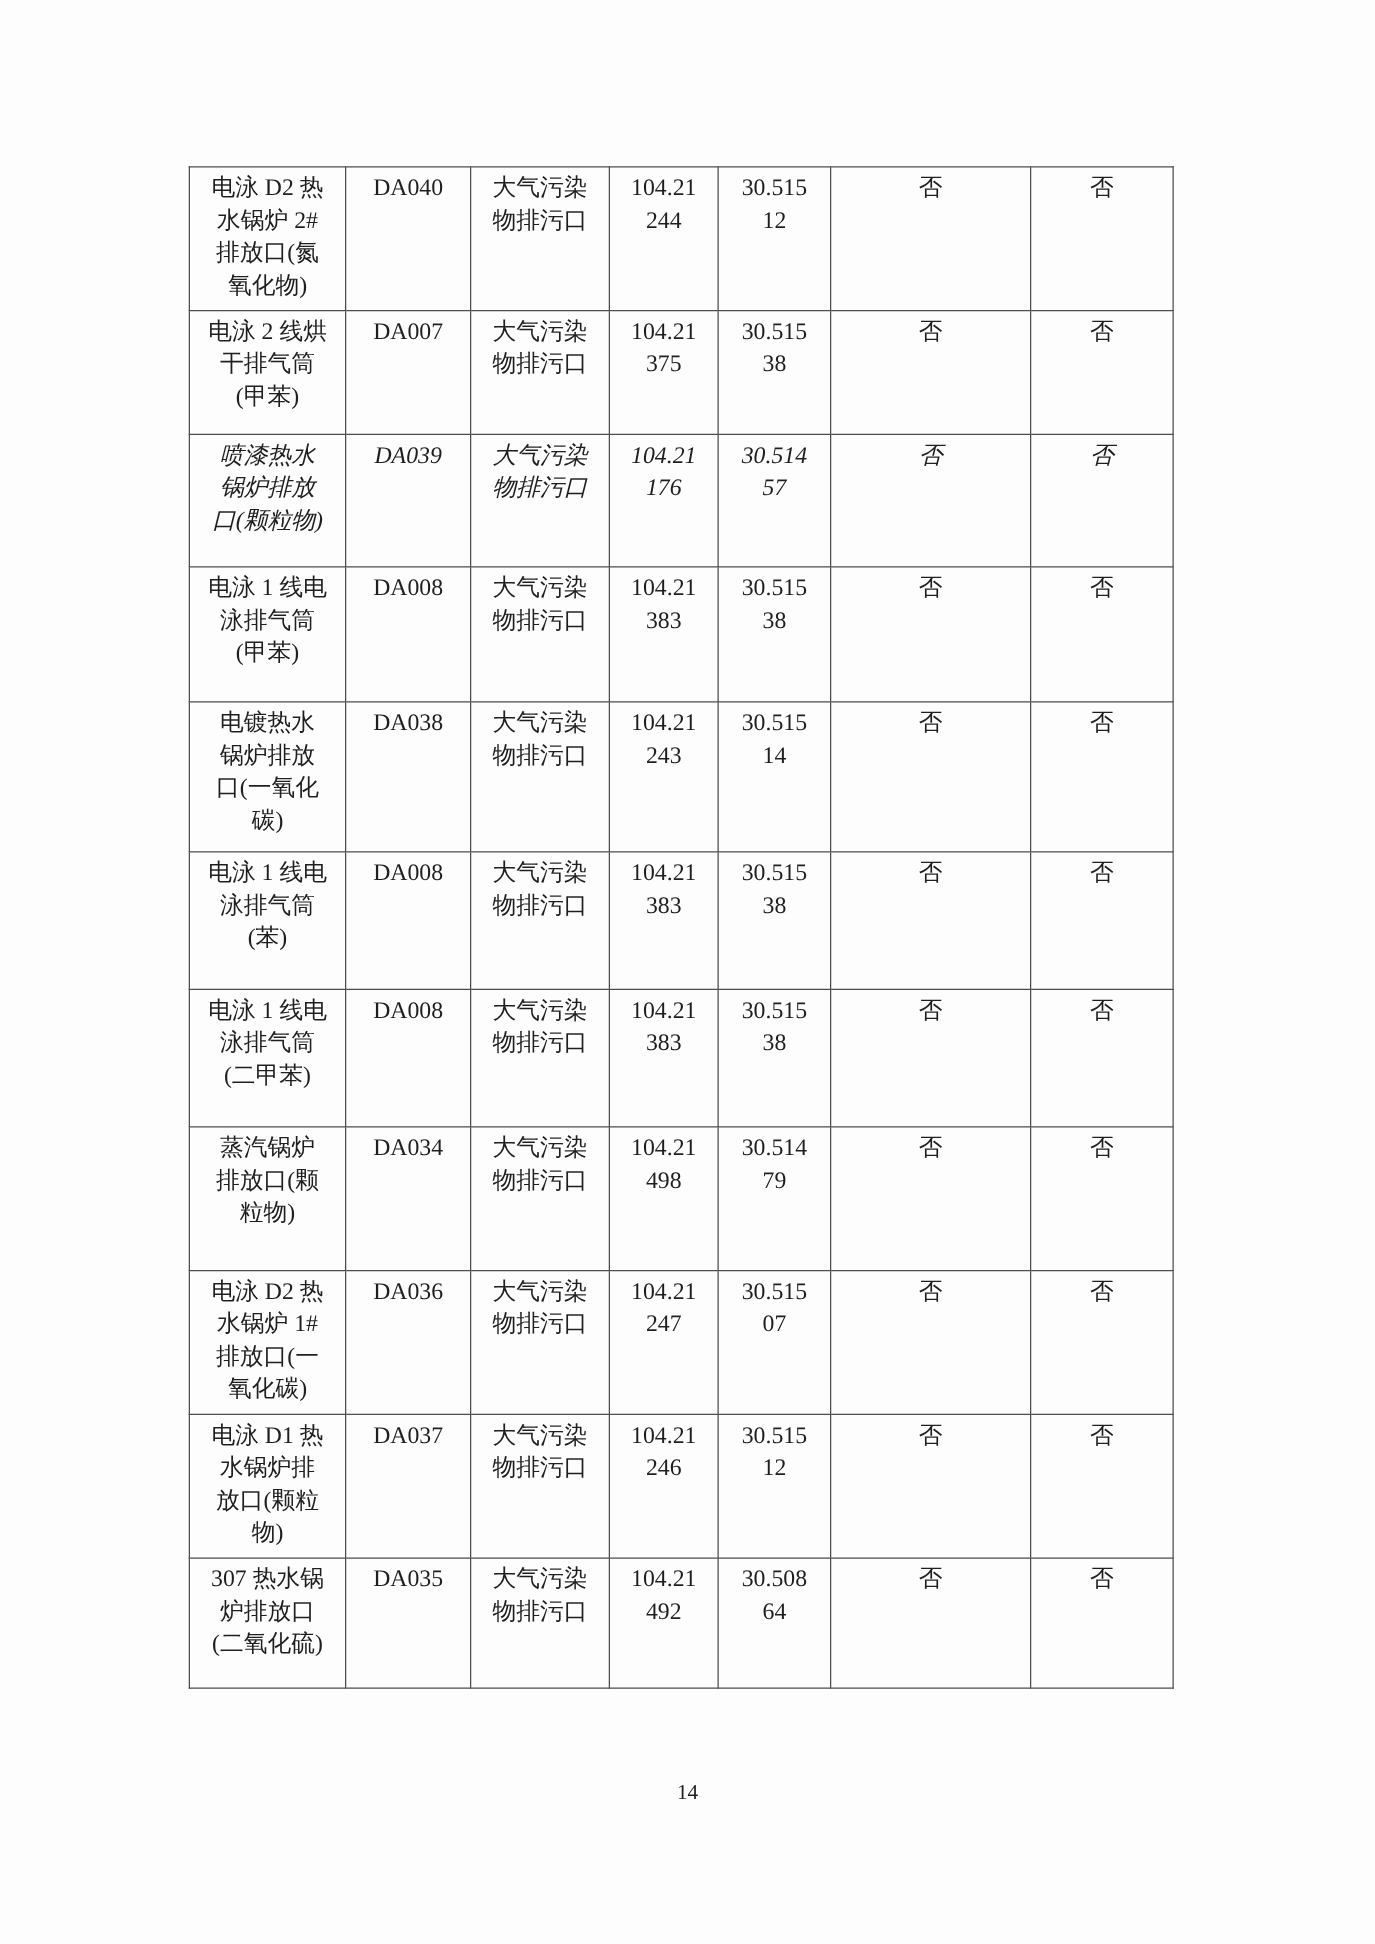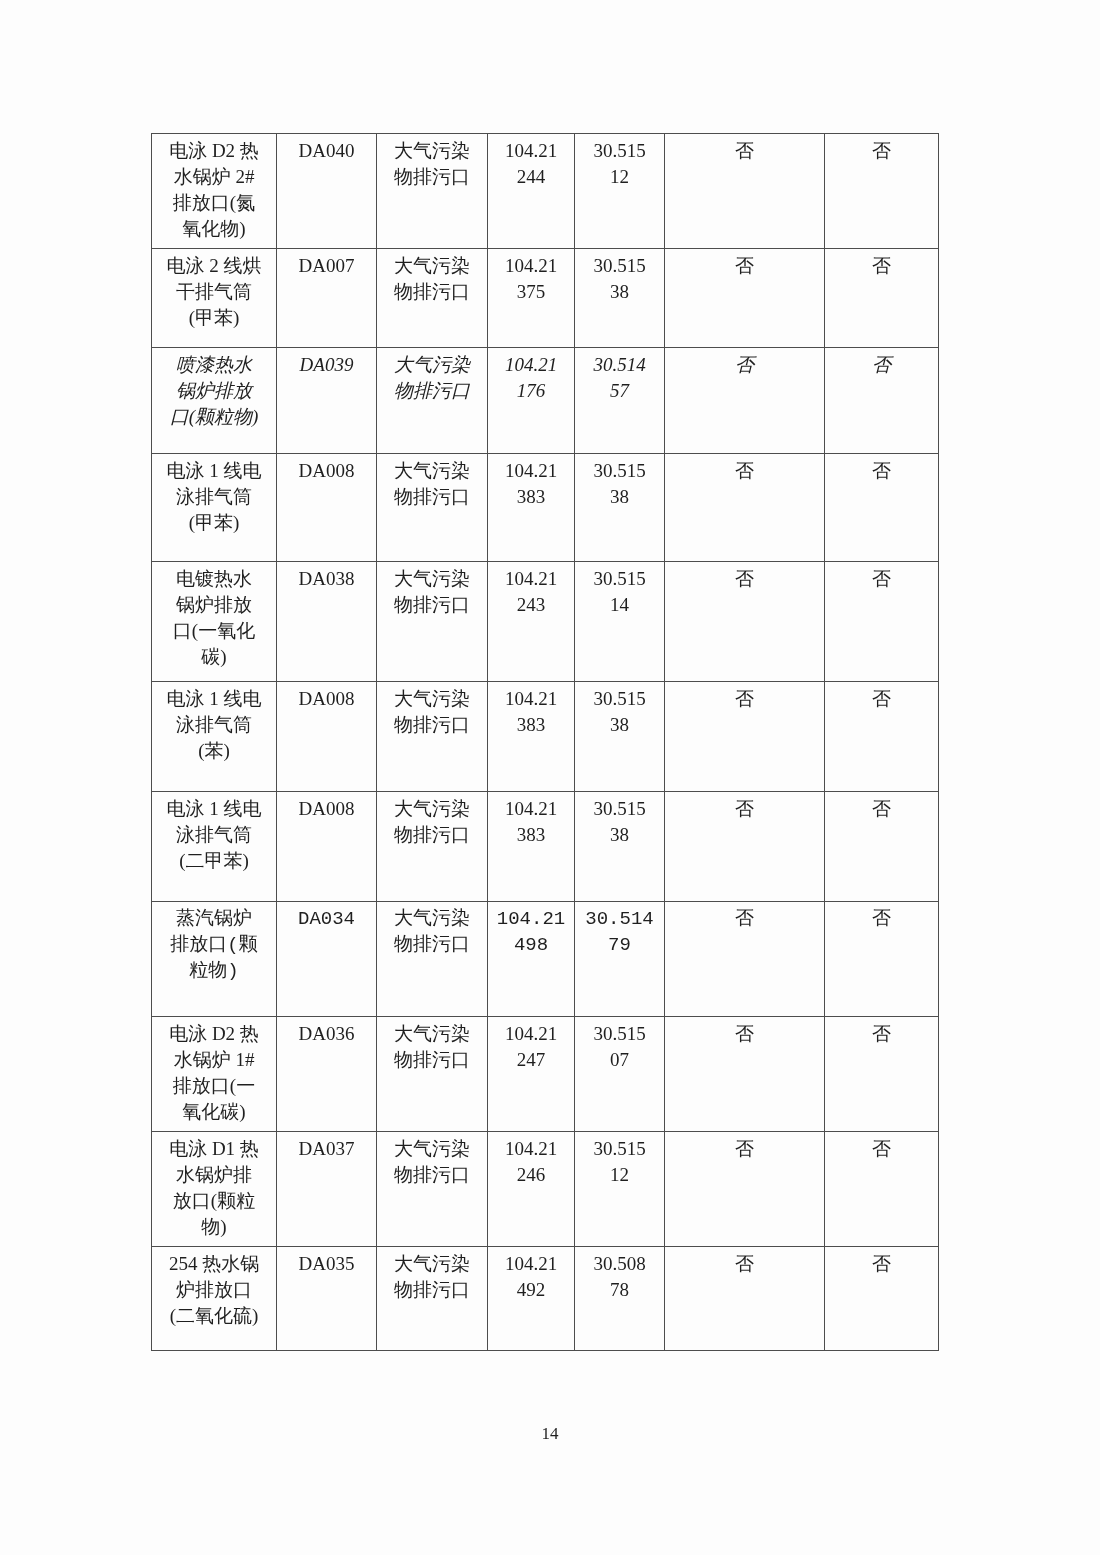--- a/index.html
+++ b/index.html
@@ -35,21 +35,21 @@
     overflow: hidden;
   }
   
   table.outlet-table tr:nth-child(1)  { height: 115px; }
   table.outlet-table tr:nth-child(2)  { height: 99px; }
   table.outlet-table tr:nth-child(3)  { height: 106px; font-style: italic; }
   table.outlet-table tr:nth-child(4)  { height: 108px; }
   table.outlet-table tr:nth-child(5)  { height: 120px; }
   table.outlet-table tr:nth-child(6)  { height: 110px; }
   table.outlet-table tr:nth-child(7)  { height: 110px; }
-  table.outlet-table tr:nth-child(8)  { height: 115px; font-family: Liberation Mono, monospace; }
+  table.outlet-table tr:nth-child(8)  { height: 115px; }
   table.outlet-table tr:nth-child(9)  { height: 115px; }
   table.outlet-table tr:nth-child(10) { height: 115px; margin-top: 45px; }
   table.outlet-table tr:nth-child(11) { height: 104px; }
   .page-number {
     position: absolute;
     top: 1424px;
     left: 0;
     width: 100%;
     text-align: center;
     font-size: 17px;
@@ -210,30 +210,30 @@
           <td>大气污染
 物排污口</td>
           <td>104.21
 246</td>
           <td>30.515
 12</td>
           <td>否</td>
           <td>否</td>
         </tr>
         <tr>
-          <td>254 热水锅
+          <td>307 热水锅
 炉排放口
 (二氧化硫)</td>
           <td>DA035</td>
           <td>大气污染
 物排污口</td>
           <td>104.21
 492</td>
           <td>30.508
-78</td>
+64</td>
           <td>否</td>
           <td>否</td>
         </tr>
       </tbody>
   </table>
 
   <div class="page-number">14</div>
 
 </div>
 

